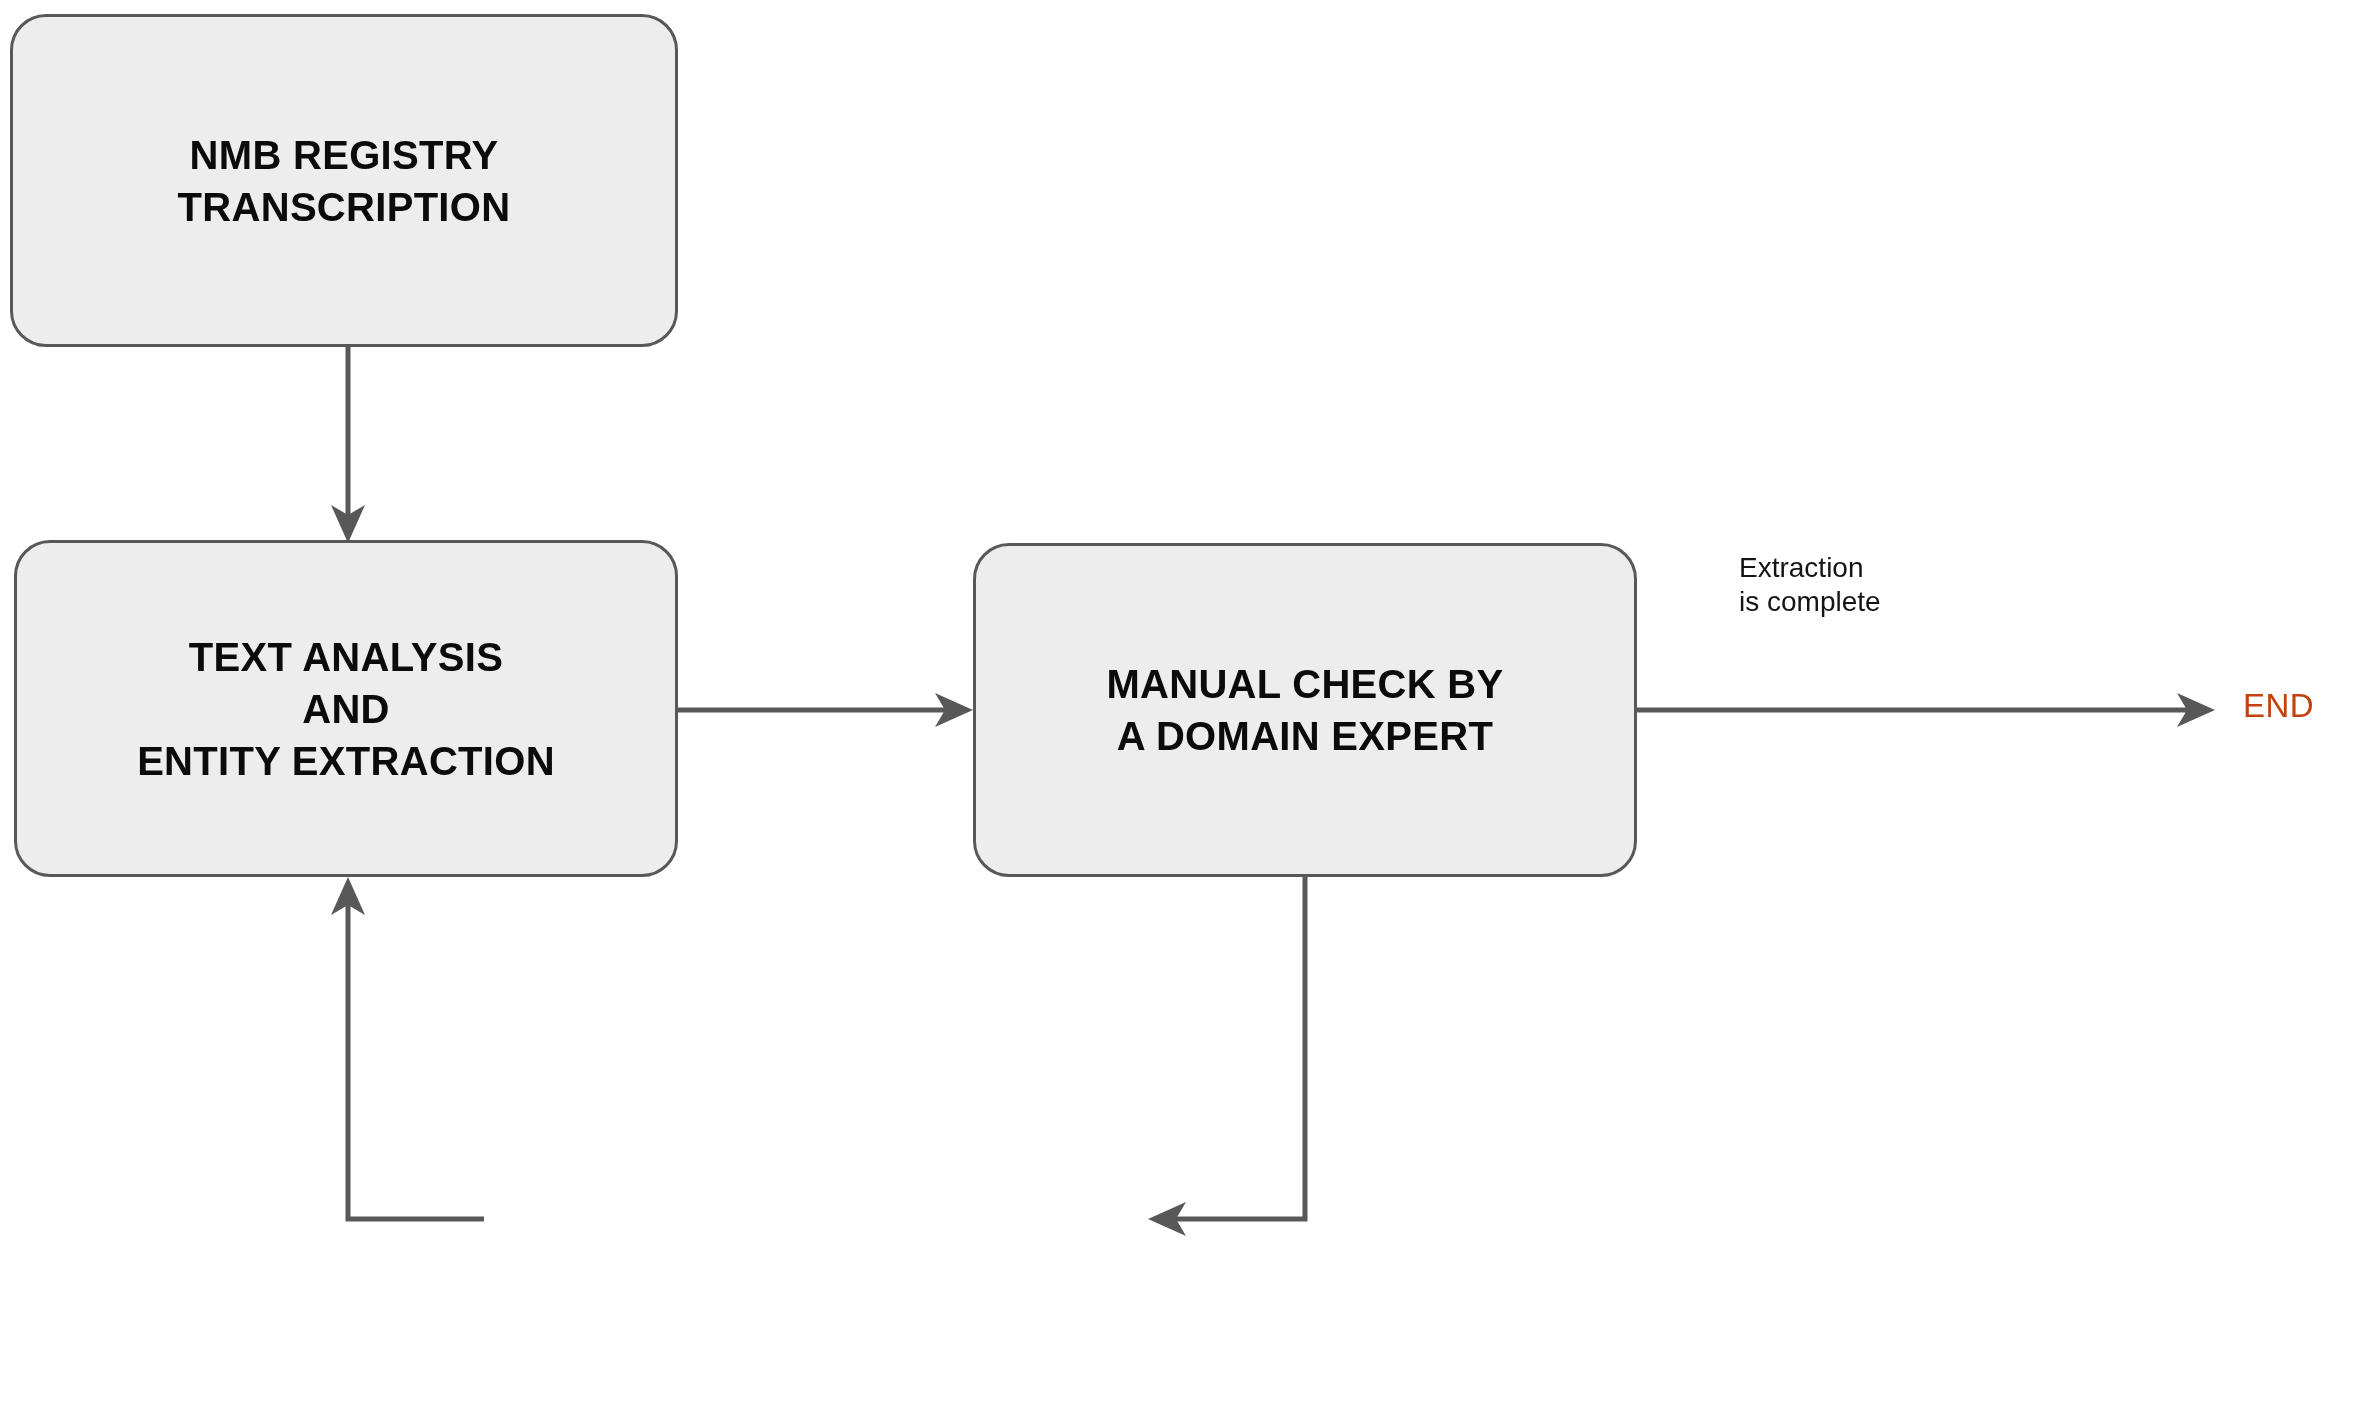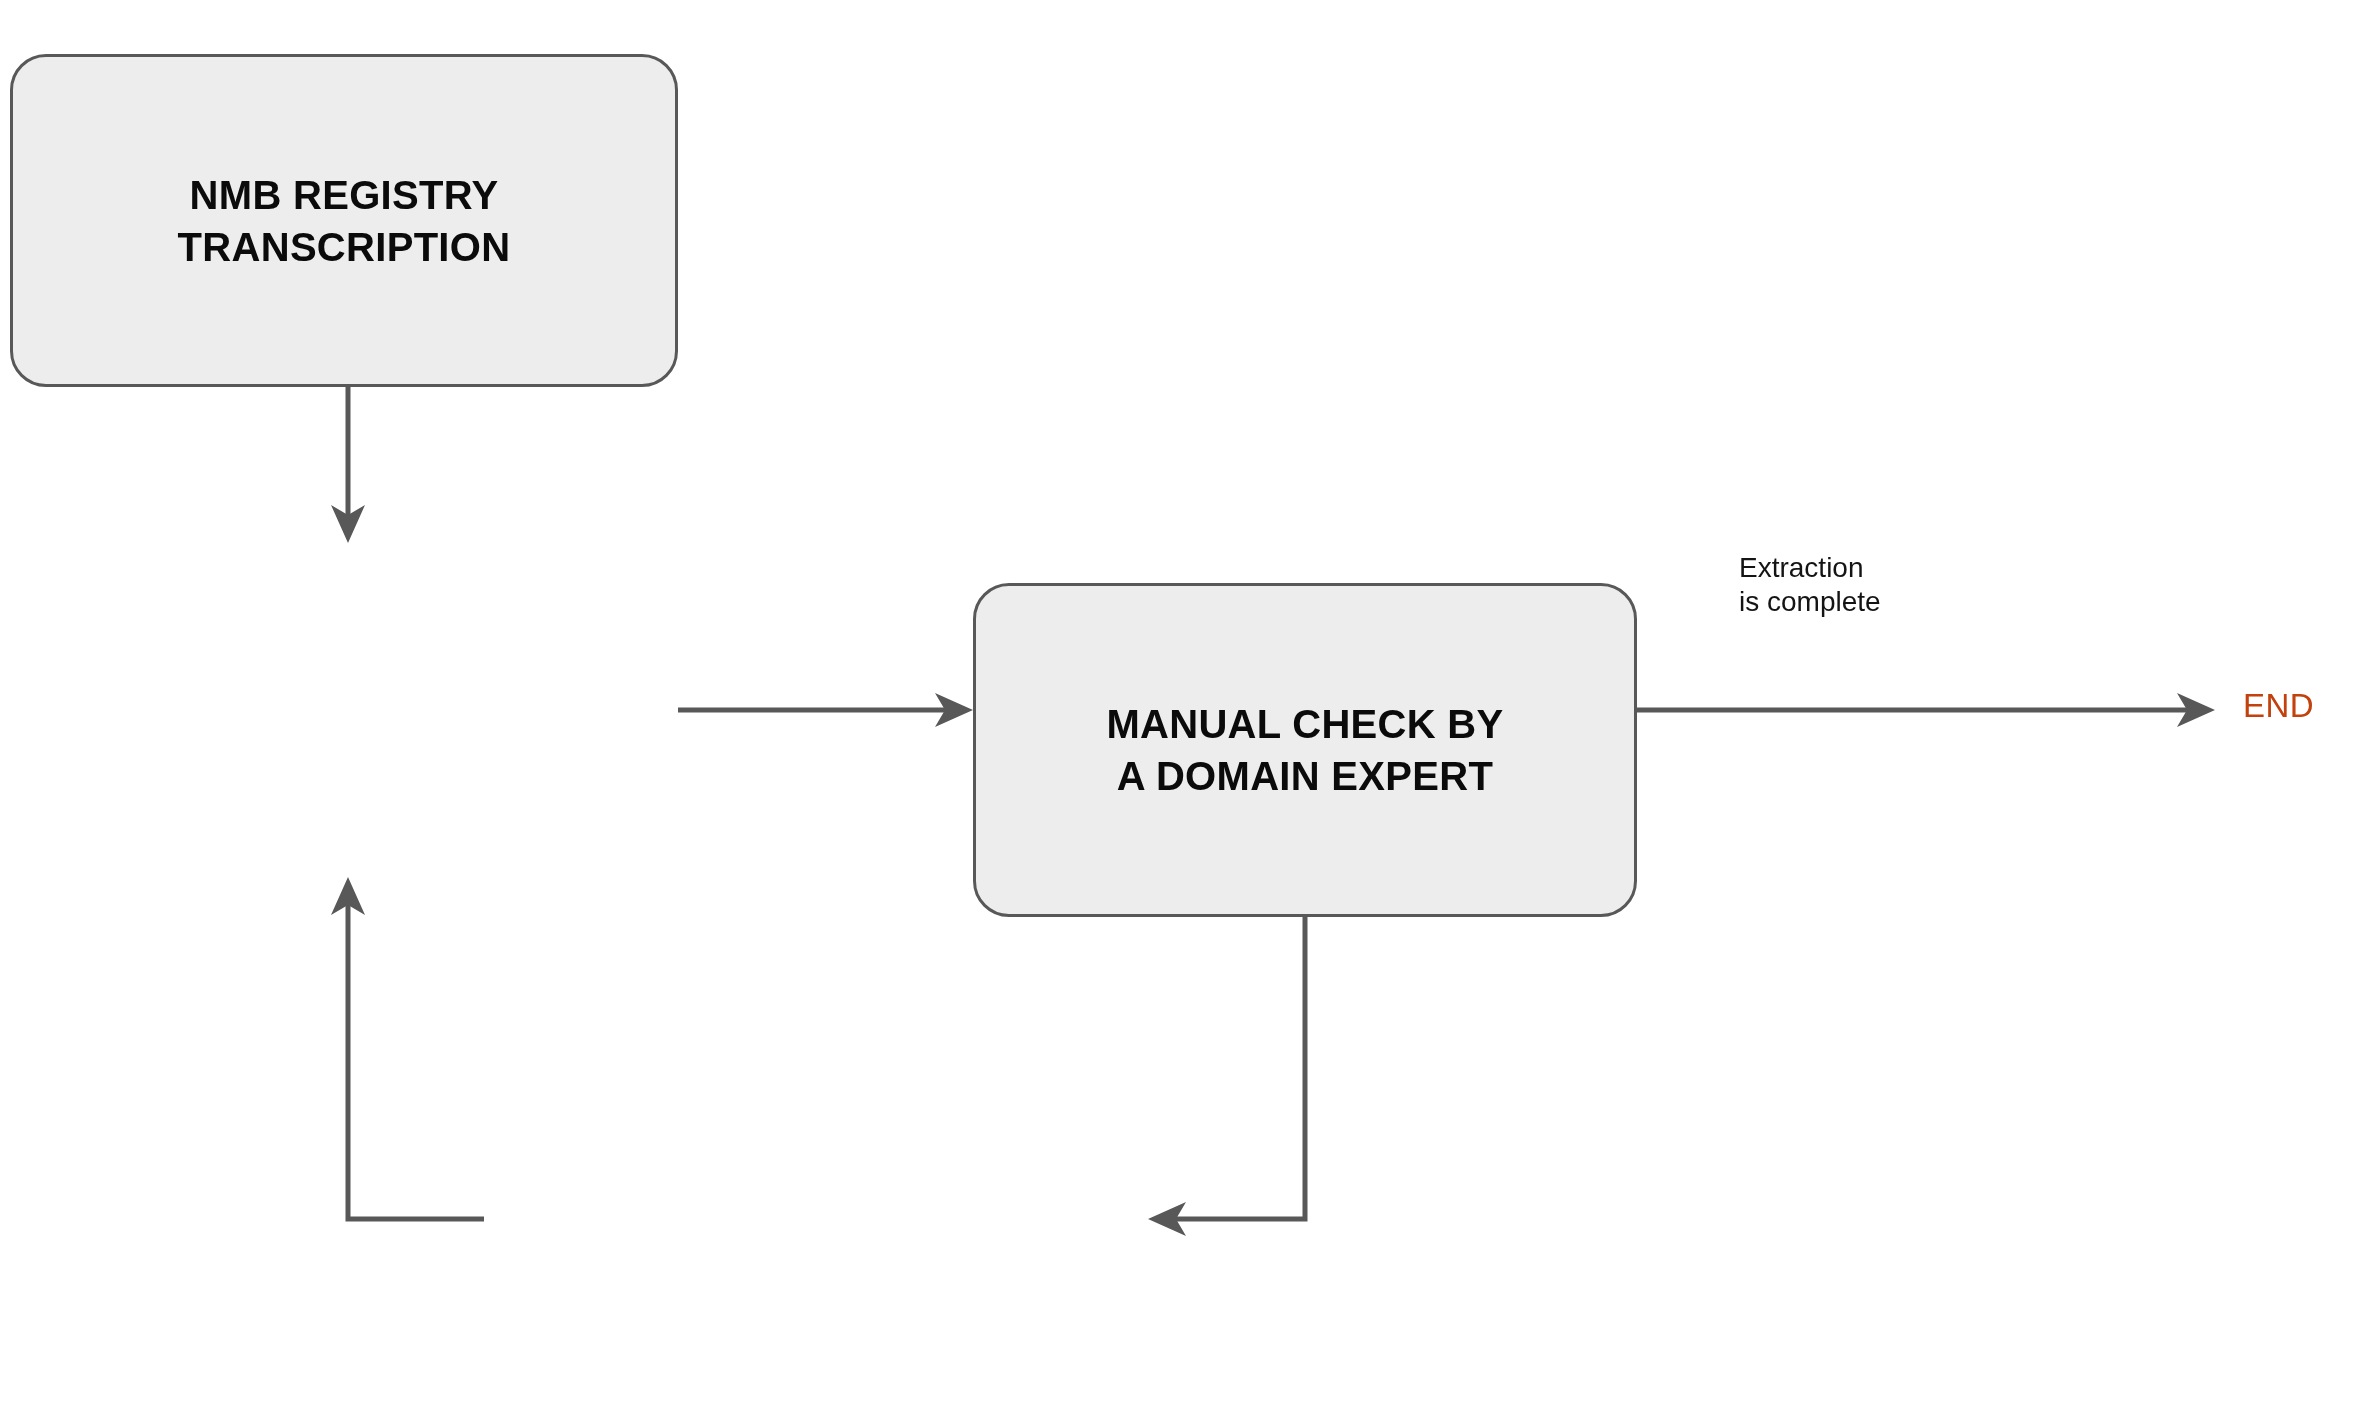--- a/index.html
+++ b/index.html
@@ -26,21 +26,20 @@
     align-items:center;
     justify-content:center;
     text-align:center;
     color:#0b0b0b;
     font-weight:bold;
     font-size:40px;
     line-height:1.30;
     letter-spacing:0.3px;
     white-space:pre-line;
     padding:10px 18px;
-    margin-top:40px;
   }
   #node-transcription{ left:10px;  top:14px;   width:668px; height:333px; }
   #node-extraction  { left:14px;  top:540px;  width:664px; height:337px; }
   #node-manual      { left:973px; top:543px;  width:664px; height:334px; }
   #node-rules       { left:484px; top:1050px; width:664px; height:337px; }
 
   
   .terminal{
     position:absolute;
     font-weight:normal;
@@ -107,20 +106,23 @@
 
     <g>
       <path d="M 484 1219 L 348 1219 L 348 896"></path>
       <polygon points="348,877 331,915 348,905 365,915"></polygon>
     </g>
   </svg>
 
   <div class="node" id="node-transcription">NMB REGISTRY
 TRANSCRIPTION</div>
 
+  <div class="node" id="node-extraction">TEXT ANALYSIS
+AND
+ENTITY EXTRACTION</div>
 
   <div class="node" id="node-manual">MANUAL CHECK BY
 A DOMAIN EXPERT</div>
 
 
   <div class="terminal" id="end-label">END</div>
 
   <div class="edge-label" id="label-complete">Extraction
 is complete</div>
 

